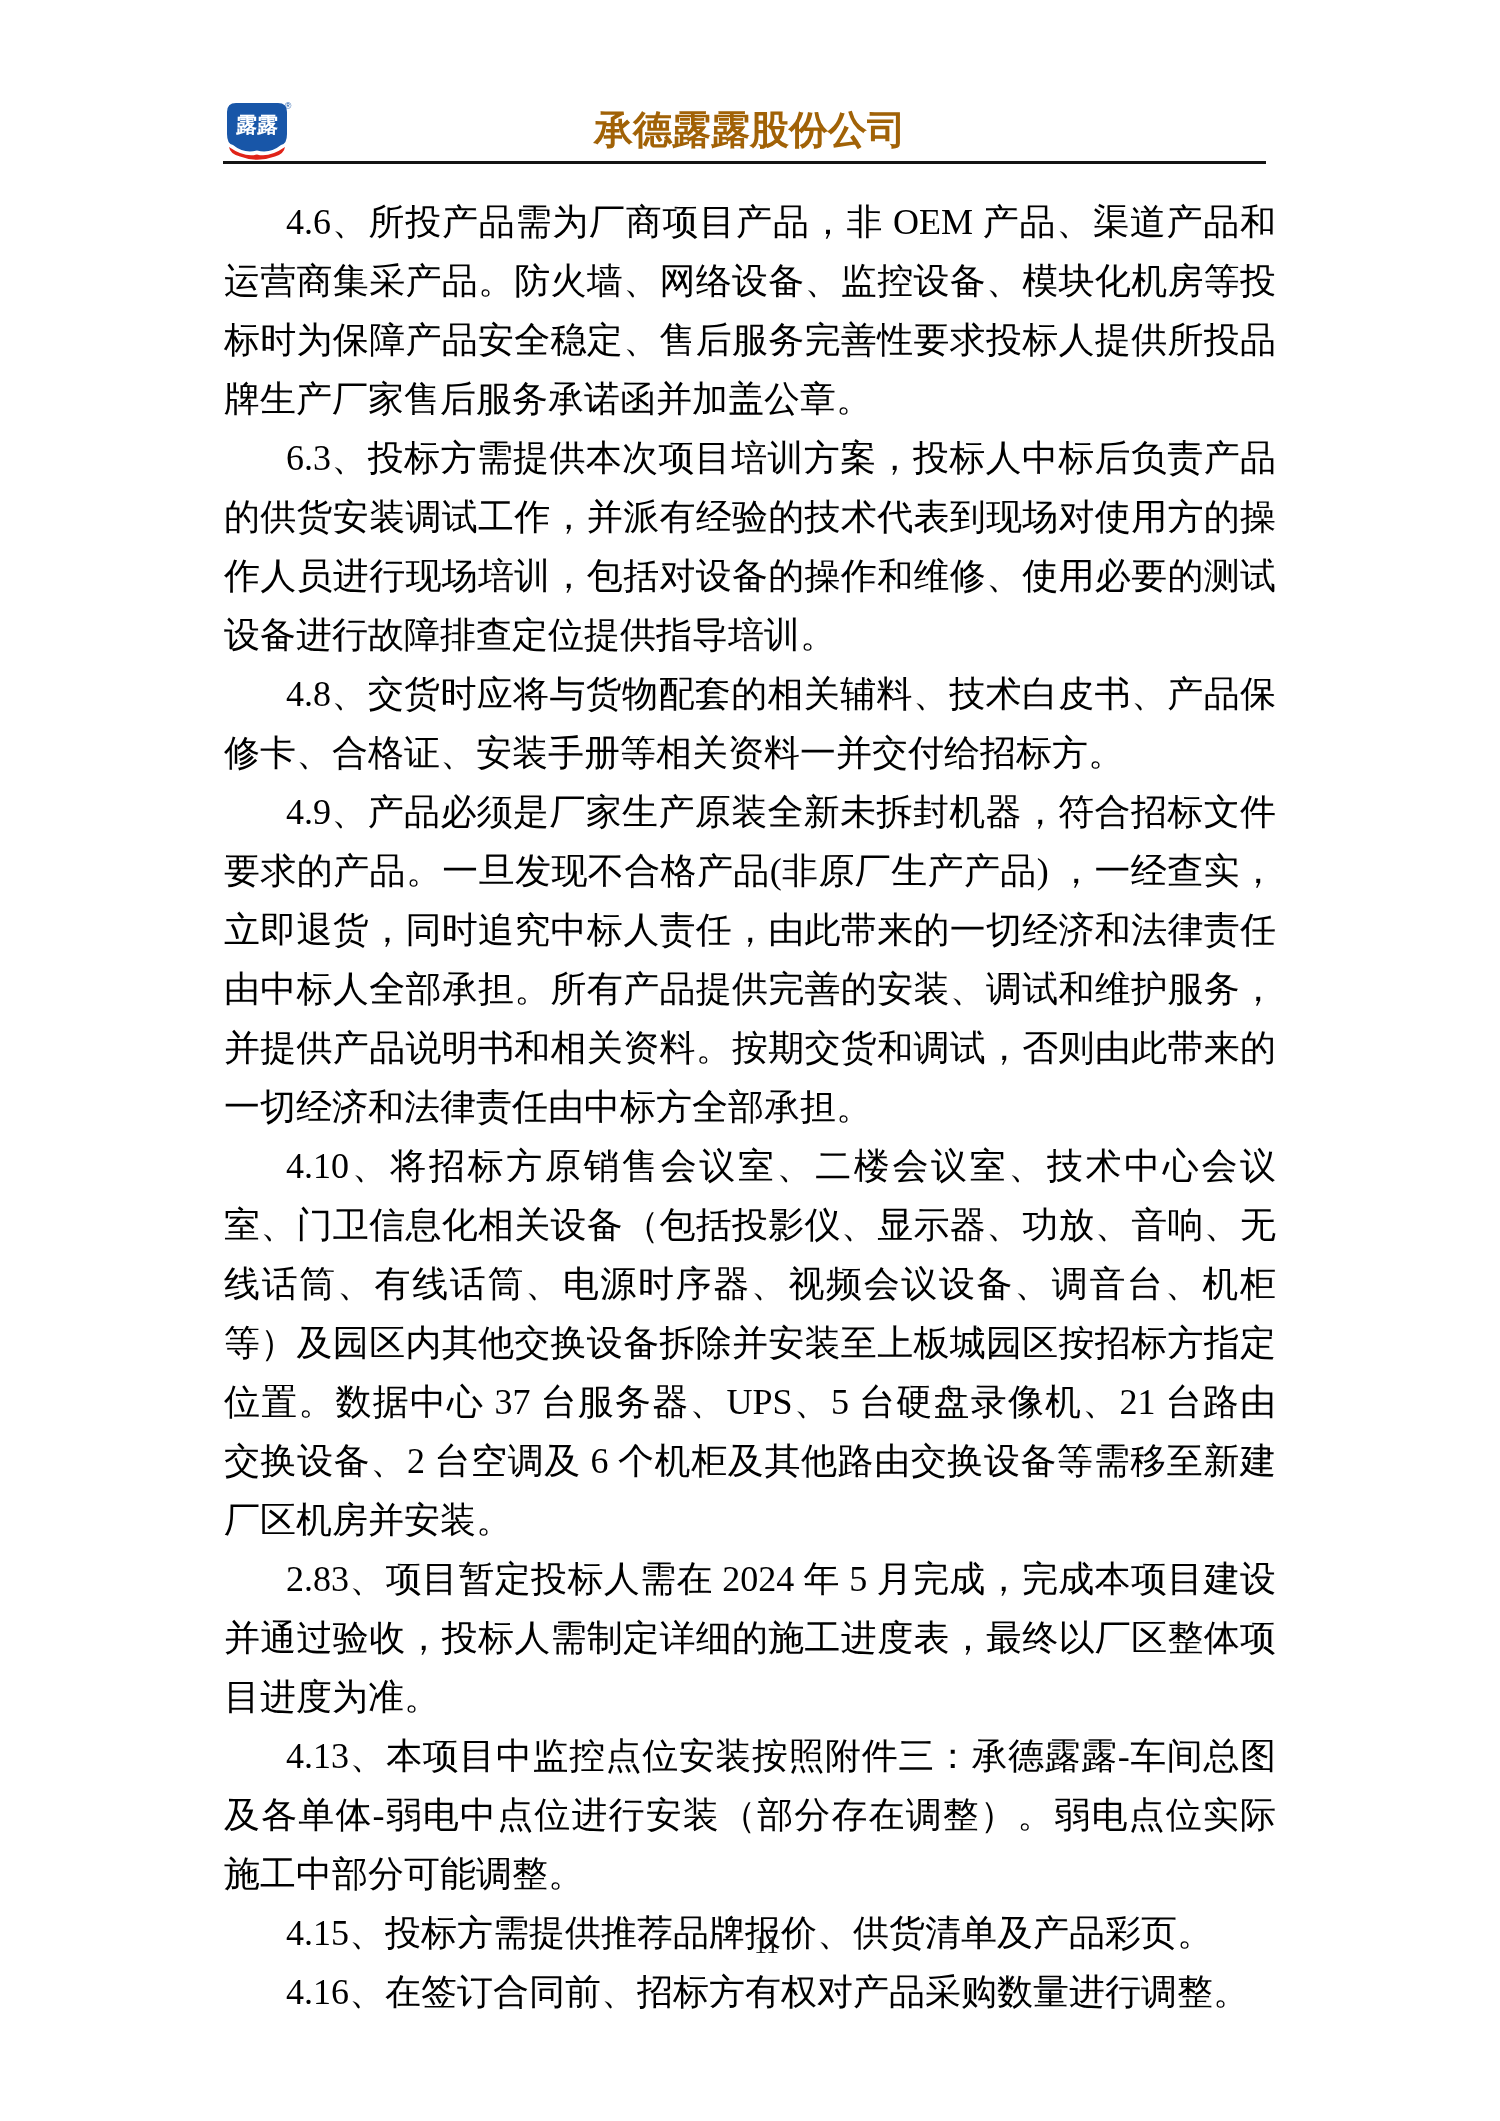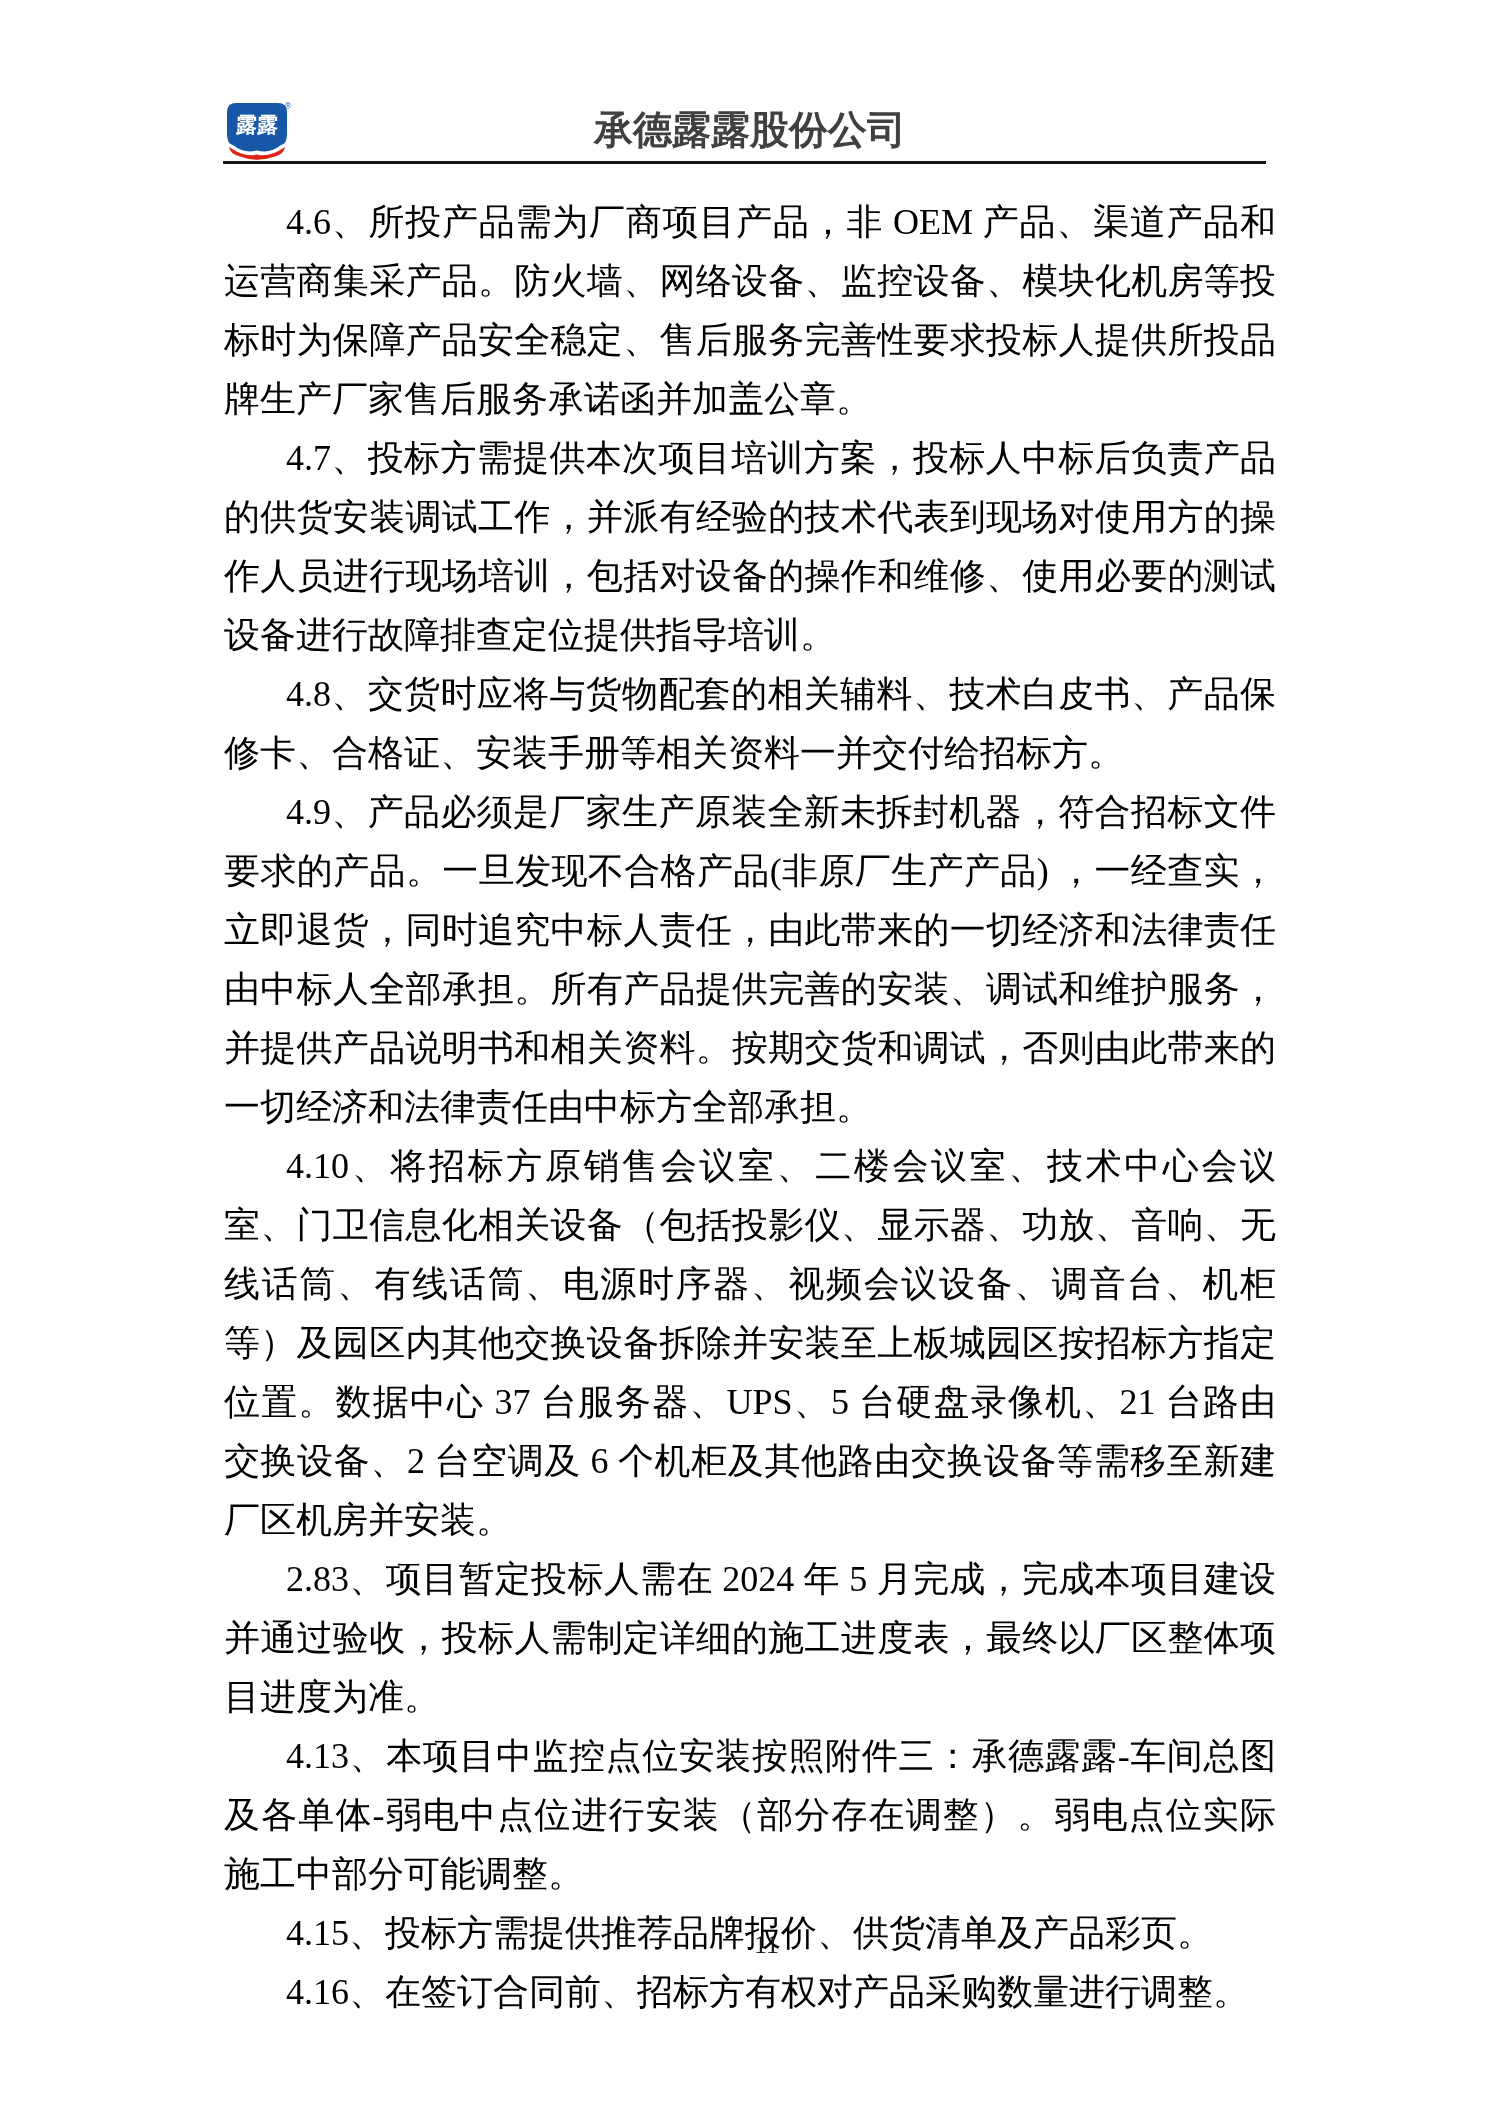--- a/index.html
+++ b/index.html
@@ -23,21 +23,21 @@
   .company-title {
     position: absolute;
     left: 224px;
     top: 106px;
     width: 1052px;
     margin: 0;
     text-align: center;
     font-family: "Liberation Sans", "DejaVu Sans", sans-serif;
     font-size: 39px;
     font-weight: bold;
-    color: #404040;
+    color: #a16207;
     line-height: 48px;
     letter-spacing: 0px;
   }
   .header-rule {
     position: absolute;
     left: 223px;
     top: 161px;
     width: 1043px;
     height: 3px;
     background: #141414;
@@ -85,21 +85,21 @@
       <text x="63" y="8" text-anchor="middle" font-family="Liberation Sans, sans-serif" font-size="9" fill="#1856A8">®</text>
     </svg>
 
     <h1 class="company-title">承德露露股份公司</h1>
 
     <div class="header-rule"></div>
   </div>
 
   <div class="body-text">
     <p>4.6、所投产品需为厂商项目产品，非 OEM 产品、渠道产品和运营商集采产品。防火墙、网络设备、监控设备、模块化机房等投标时为保障产品安全稳定、售后服务完善性要求投标人提供所投品牌生产厂家售后服务承诺函并加盖公章。</p>
-    <p>4.7、投标方需提供本次项目培训方案，投标人中标后负责产品的供货安装调试工作，并派有经验的技术代表到现场对使用方的操作人员进行现场培训，包括对设备的操作和维修、使用必要的测试设备进行故障排查定位提供指导培训。</p>
+    <p>6.3、投标方需提供本次项目培训方案，投标人中标后负责产品的供货安装调试工作，并派有经验的技术代表到现场对使用方的操作人员进行现场培训，包括对设备的操作和维修、使用必要的测试设备进行故障排查定位提供指导培训。</p>
     <p>4.8、交货时应将与货物配套的相关辅料、技术白皮书、产品保修卡、合格证、安装手册等相关资料一并交付给招标方。</p>
     <p>4.9、产品必须是厂家生产原装全新未拆封机器，符合招标文件要求的产品。一旦发现不合格产品(非原厂生产产品) ，一经查实，立即退货，同时追究中标人责任，由此带来的一切经济和法律责任由中标人全部承担。所有产品提供完善的安装、调试和维护服务，并提供产品说明书和相关资料。按期交货和调试，否则由此带来的一切经济和法律责任由中标方全部承担。</p>
     <p>4.10、将招标方原销售会议室、二楼会议室、技术中心会议室、门卫信息化相关设备（包括投影仪、显示器、功放、音响、无线话筒、有线话筒、电源时序器、视频会议设备、调音台、机柜等）及园区内其他交换设备拆除并安装至上板城园区按招标方指定位置。数据中心 37 台服务器、UPS、5 台硬盘录像机、21 台路由交换设备、2 台空调及 6 个机柜及其他路由交换设备等需移至新建厂区机房并安装。</p>
     <p>2.83、项目暂定投标人需在 2024 年 5 月完成，完成本项目建设并通过验收，投标人需制定详细的施工进度表，最终以厂区整体项目进度为准。</p>
     <p>4.13、本项目中监控点位安装按照附件三：承德露露-车间总图及各单体-弱电中点位进行安装（部分存在调整）。弱电点位实际施工中部分可能调整。</p>
     <p>4.15、投标方需提供推荐品牌报价、供货清单及产品彩页。</p>
     <p>4.16、在签订合同前、招标方有权对产品采购数量进行调整。</p>
   </div>
 
   <div class="footer">

